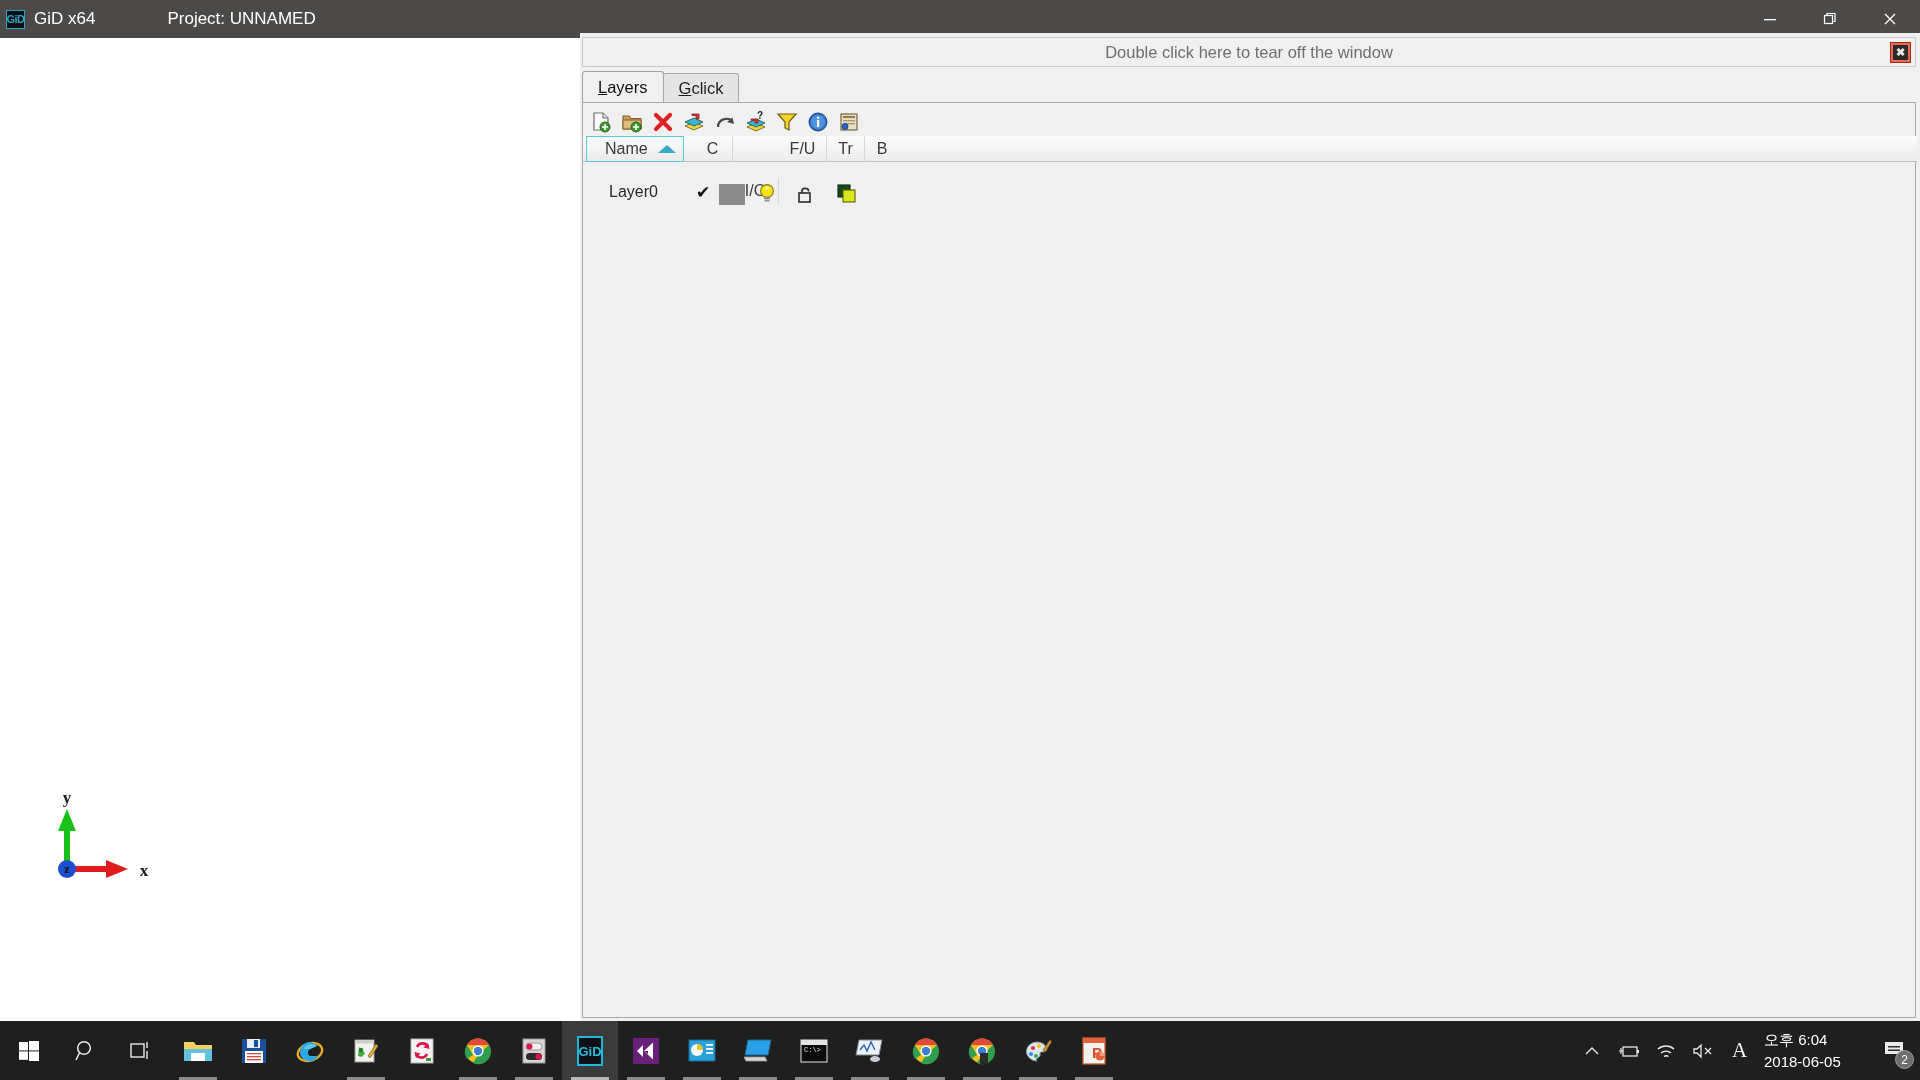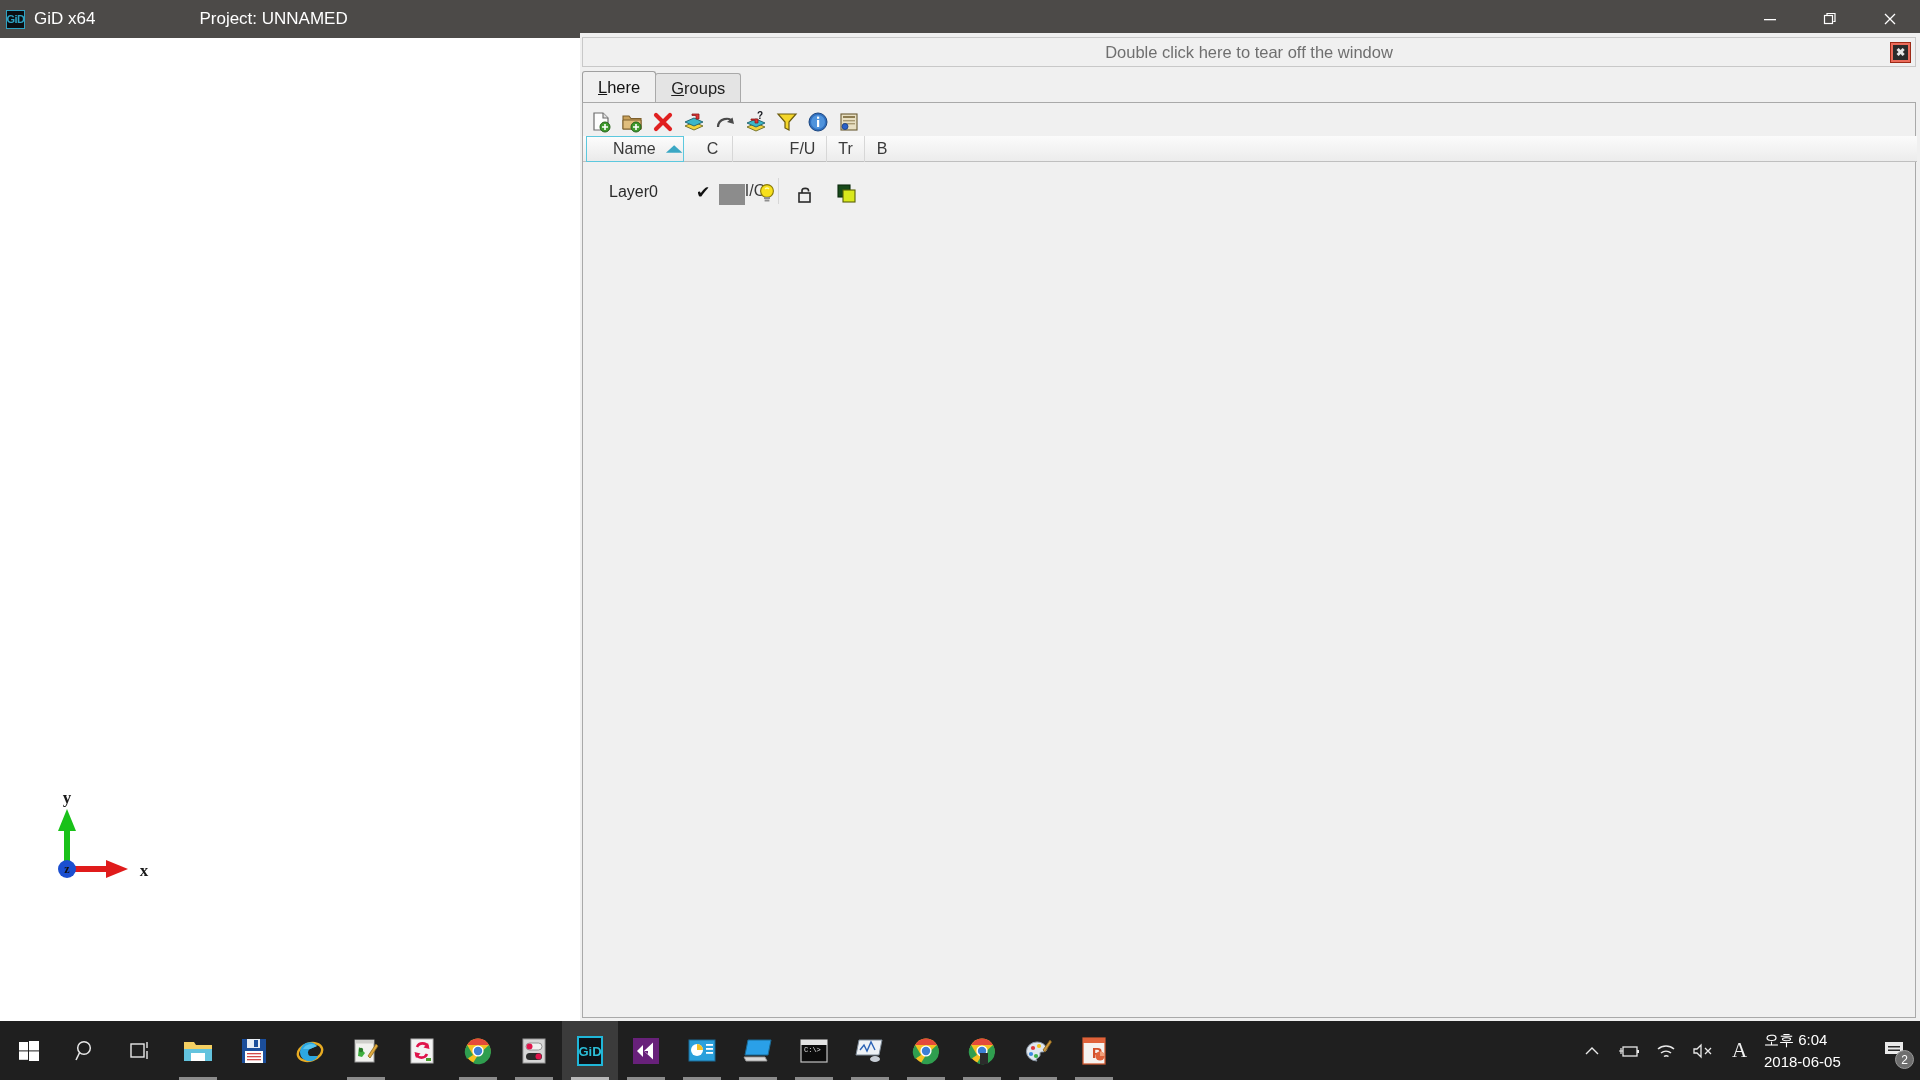--- a/index.html
+++ b/index.html
@@ -17,21 +17,21 @@
     display:flex; align-items:center;
   }
   #app-logo{
     width:19px; height:19px; margin-left:6px; margin-right:9px;
     background:#0b0e12; border:1px solid #2ea3c4;
     color:#2ea3c4; font-size:11px; font-weight:bold;
     display:flex; align-items:center; justify-content:center;
     letter-spacing:-0.5px;
   }
   #app-title{ font-size:17px; color:#ffffff; }
-  #project-title{ font-size:17px; color:#ffffff; margin-left:104px; }
+  #project-title{ font-size:17px; color:#ffffff; margin-left:72px; }
   #win-controls{ position:absolute; right:0; top:0; height:38px; display:flex; }
   .wbtn{
     width:60px; height:38px; display:flex; align-items:center; justify-content:center;
     color:#ffffff;
   }
   .wbtn svg{ display:block; }
 
   
   #viewport{
     position:absolute; left:0; top:38px; width:573px; height:983px;
@@ -104,21 +104,21 @@
     background:linear-gradient(#fbfbfb,#ececec);
     border-bottom:1px solid #bfbfbf;
     font-size:16px; color:#3a3a3a;
   }
   .colh{
     position:absolute; top:0; height:26px;
     display:flex; align-items:center; justify-content:center;
     border-right:1px solid #d7d7d7;
   }
   #colh-name{
-    left:3px; width:98px; justify-content:flex-start; padding-left:26px;
+    left:3px; width:98px; justify-content:flex-start; padding-left:18px;
     background:linear-gradient(#fcfcfc,#eaeaea);
     border:1px solid #5cc8de; gap:9px;
   }
   #sort-arrow{ display:block; }
   #colh-c   { left:110px; width:40px; }
   #colh-io  { left:150px; width:46px;margin-top:42px; }
   #colh-fu  { left:196px; width:48px; }
   #colh-tr  { left:244px; width:38px; }
   #colh-b   { left:282px; width:34px; border-right:none; }
 
@@ -235,25 +235,25 @@
     <div id="tearoff-close">
       <div id="tearoff-close-inner">✖</div>
     </div>
   </div>
 
   <div id="panel">
 
     <div id="tabstrip">
       <div class="tab active">
         <u>L</u>
-          <span>here</span>
+          <span>ayers</span>
       </div>
       <div class="tab">
         <u>G</u>
-          <span>roups</span>
+          <span>click</span>
       </div>
     </div>
 
     <div id="tabbody">
 
       <div id="layer-toolbar">
 
         <div class="tbtn">
           <svg width="22" height="22" viewBox="0 0 22 22">
             <path d="M4 2 H13 L18 7 V19 H4 Z" fill="#fdfdfd" stroke="#6d6d6d" stroke-width="1.2"></path>

